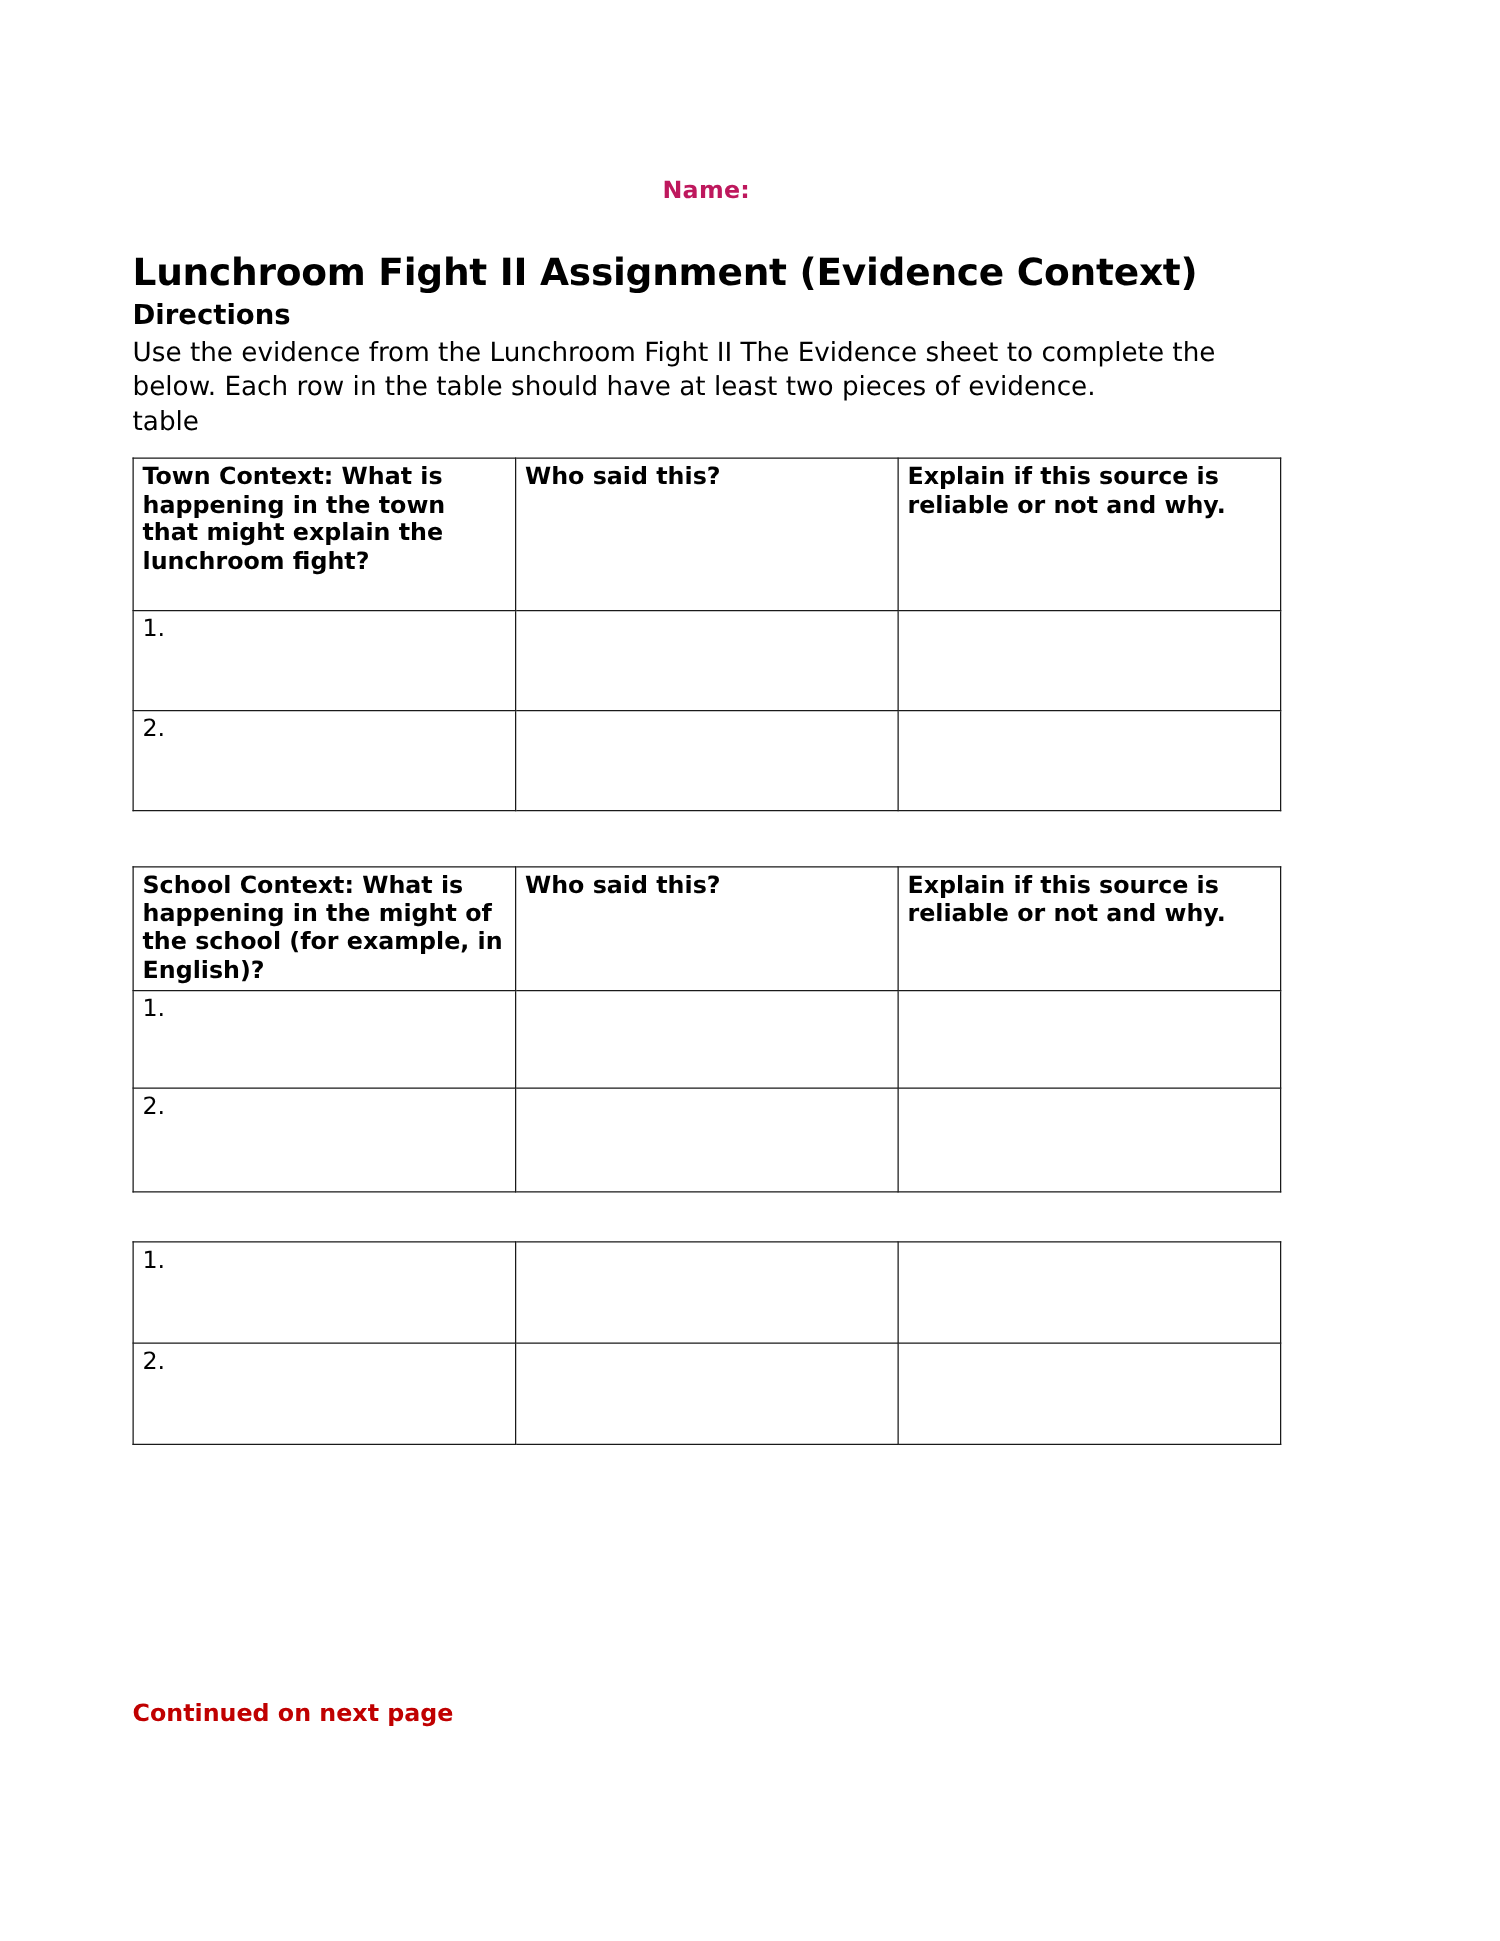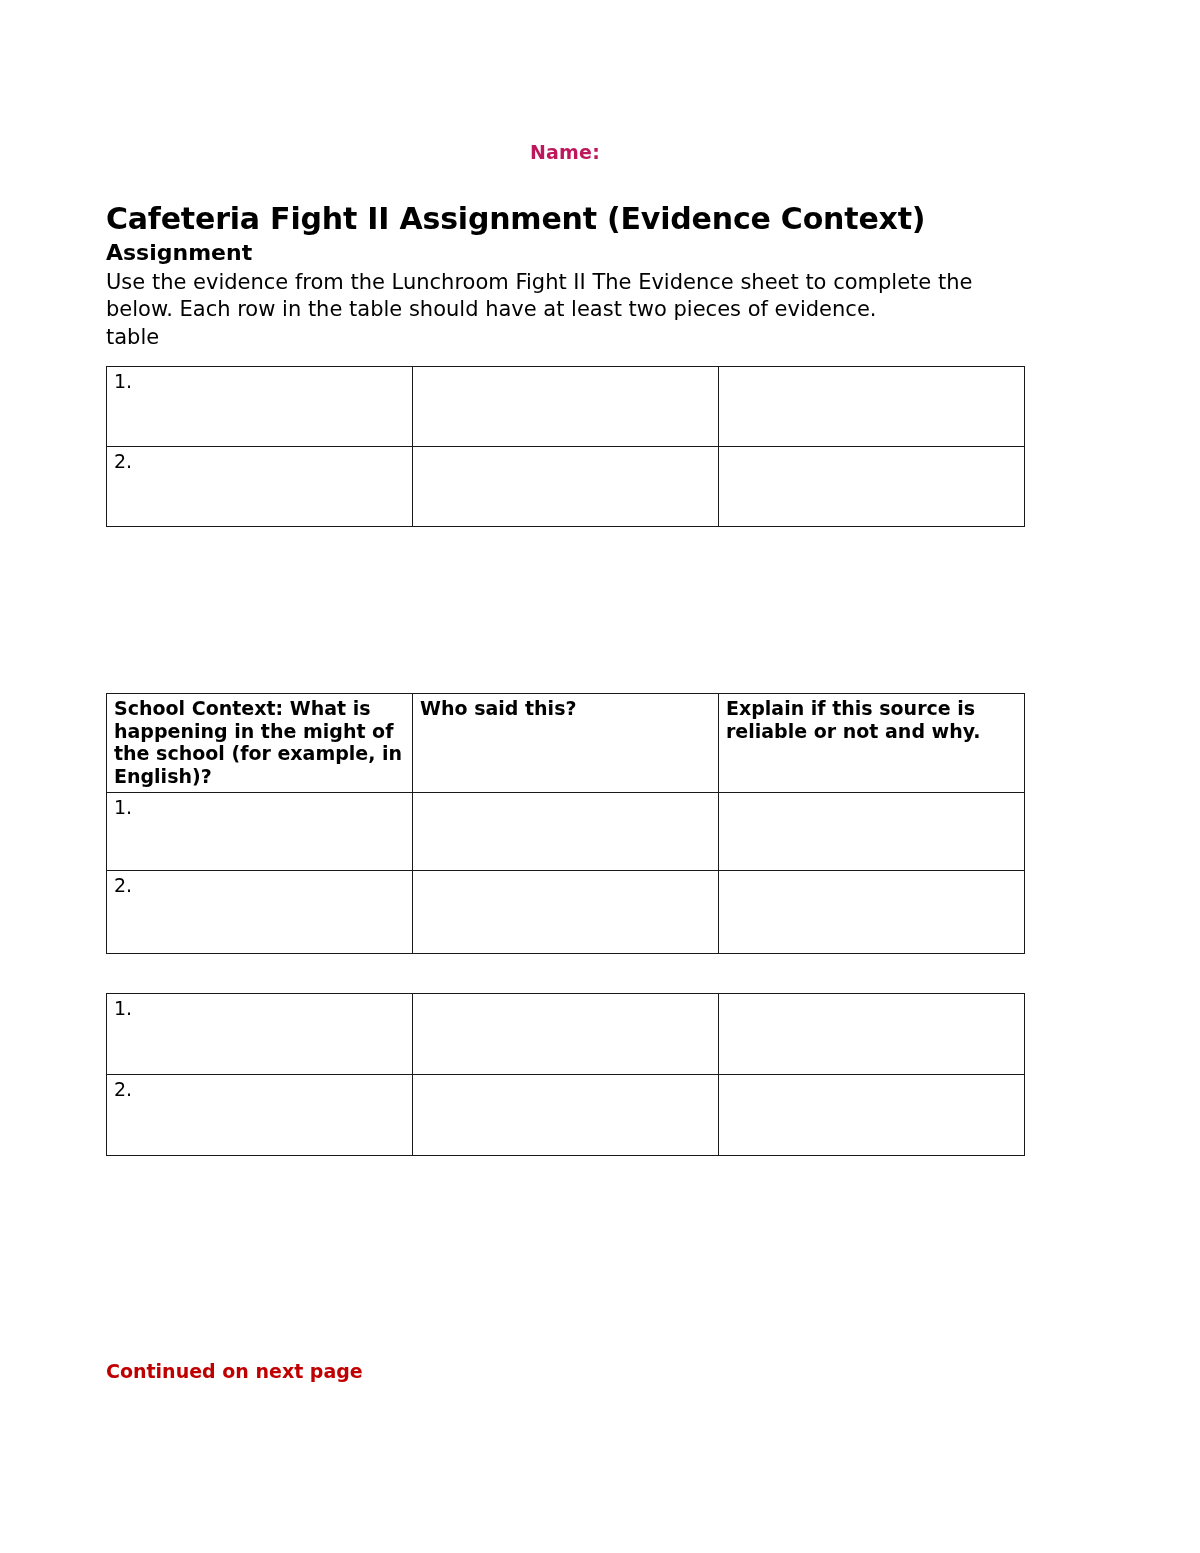--- a/index.html
+++ b/index.html
@@ -130,38 +130,43 @@
     white-space: nowrap;
   }
 </style>
 </head>
 <body>
 
 <div class="page">
 
   <div class="name-line">Name:</div>
 
-  <h1 class="doc-title">Cafeteria Fight II Assignment (Evidence Context)</h1>
+  <h1 class="doc-title">Lunchroom Fight II Assignment (Evidence Context)</h1>
 
   <div class="directions-wrap">
-    <div class="directions-head">Assignment</div>
+    <div class="directions-head">Directions</div>
     <div class="directions-body">
       <span class="ln">Use the evidence from the Lunchroom Fight II The Evidence sheet to complete the</span>
       <span class="ln">below. Each row in the table should have at least two pieces of evidence.</span>
       <span class="ln">table</span>
     </div>
   </div>
 
   <table class="ctx-table" id="table-town">
     <colgroup>
         <col class="col-a">
         <col class="col-b">
         <col class="col-c">
       </colgroup>
     <tbody>
+      <tr class="hdr-row">
+        <td>Town Context: What is happening in the town that might explain the lunchroom fight?</td>
+        <td>Who said this?</td>
+        <td>Explain if this source is reliable or not and why.</td>
+      </tr>
       <tr class="row1">
         <td class="num">1.</td>
         <td class="num"></td>
         <td class="num"></td>
       </tr>
       <tr class="row2">
         <td class="num">2.</td>
         <td class="num"></td>
         <td class="num"></td>
       </tr>

